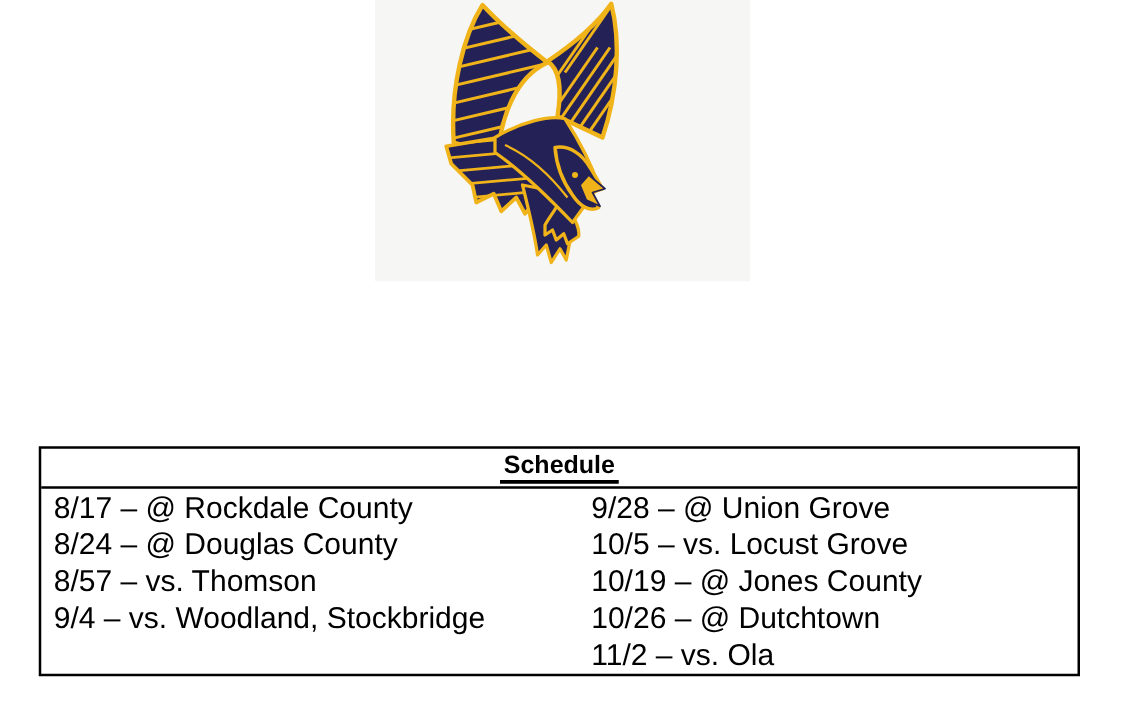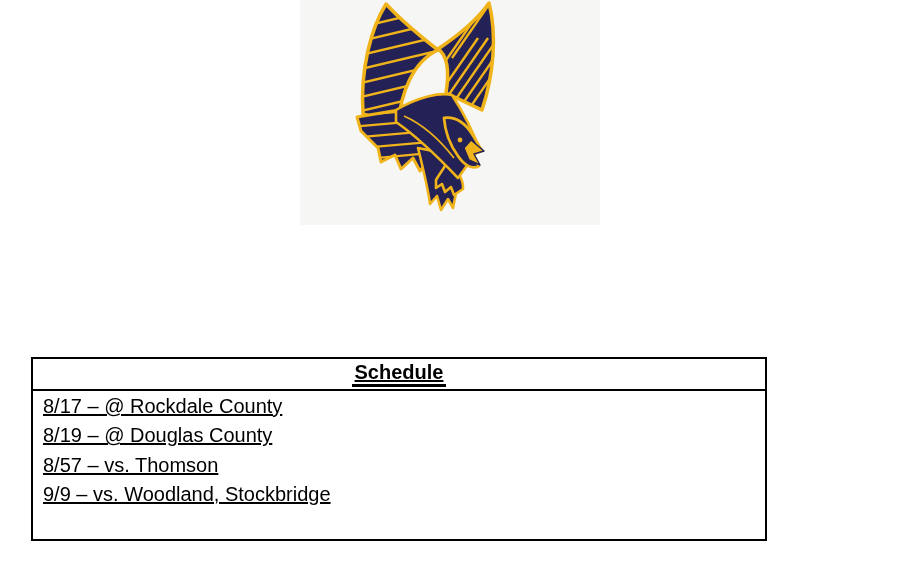--- a/index.html
+++ b/index.html
@@ -19,25 +19,24 @@
     top: 0;
     width: 300px;
     height: 225px;
     background: #f6f6f5;
   }
   .logo-box svg { display: block; width: 300px; height: 225px; }
   .schedule-table {
     position: absolute;
     left: 31px;
     top: 357px;
-    width: 736px;
+    width: 833px;
     height: 184px;
     border: 2px solid #000000;
     background: #ffffff;
-    text-decoration: underline;
   }
   .thead {
     height: 32px;
     border-bottom: 2px solid #000000;
     display: flex;
     align-items: center;
     justify-content: center;
   }
   .schedule-title {
     font-size: 20px;
@@ -46,21 +45,21 @@
     border-bottom: 3px solid #000000;
     padding: 0 3px 1px 3px;
   }
   .tbody {
     display: flex;
     padding: 1px 0 0 10px;
   }
   .col { width: 430px; }
   .col.col2 { width: auto; flex: 1; }
   .row {
-    font-size: 20px;
+    font-size: 24px;
     line-height: 29.4px;
     white-space: nowrap;
   }
 </style>
 </head>
 <body>
 
 <div class="page">
 
   <div class="logo-box">
@@ -132,20 +131,27 @@
     </svg>
   </div>
 
   <div class="schedule-table">
     <div class="thead">
       <span class="schedule-title">Schedule</span>
     </div>
     <div class="tbody">
       <div class="col">
         <div class="row">8/17 – @ Rockdale County</div>
-        <div class="row">8/19 – @ Douglas County</div>
+        <div class="row">8/24 – @ Douglas County</div>
         <div class="row">8/57 – vs. Thomson</div>
-        <div class="row">9/9 – vs. Woodland, Stockbridge</div>
+        <div class="row">9/4 – vs. Woodland, Stockbridge</div>
+      </div>
+      <div class="col col2">
+        <div class="row">9/28 – @ Union Grove</div>
+        <div class="row">10/5 – vs. Locust Grove</div>
+        <div class="row">10/19 – @ Jones County</div>
+        <div class="row">10/26 – @ Dutchtown</div>
+        <div class="row">11/2 – vs. Ola</div>
       </div>
     </div>
   </div>
 
 </div>
 
 </body></html>

